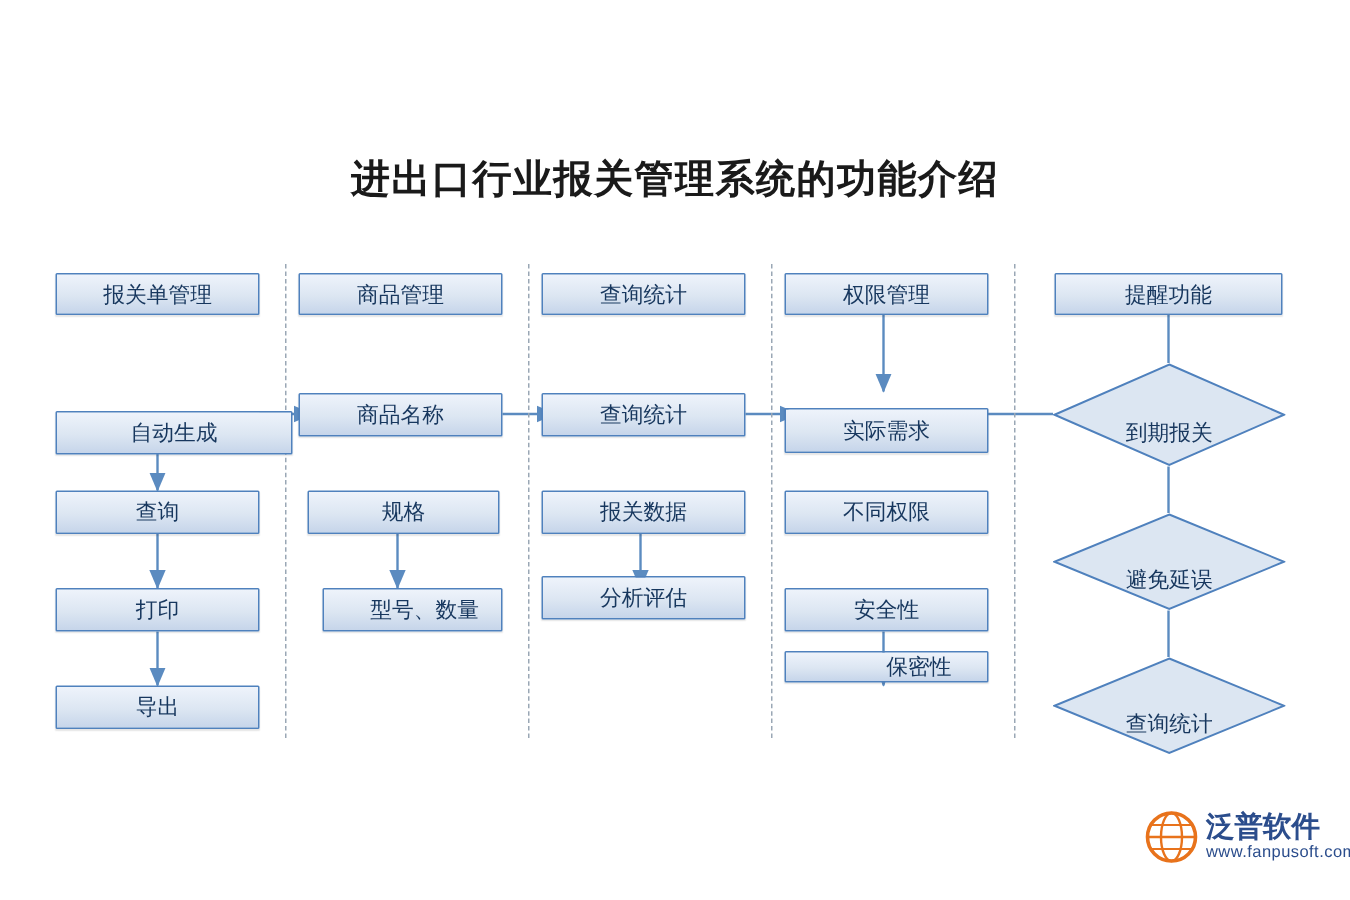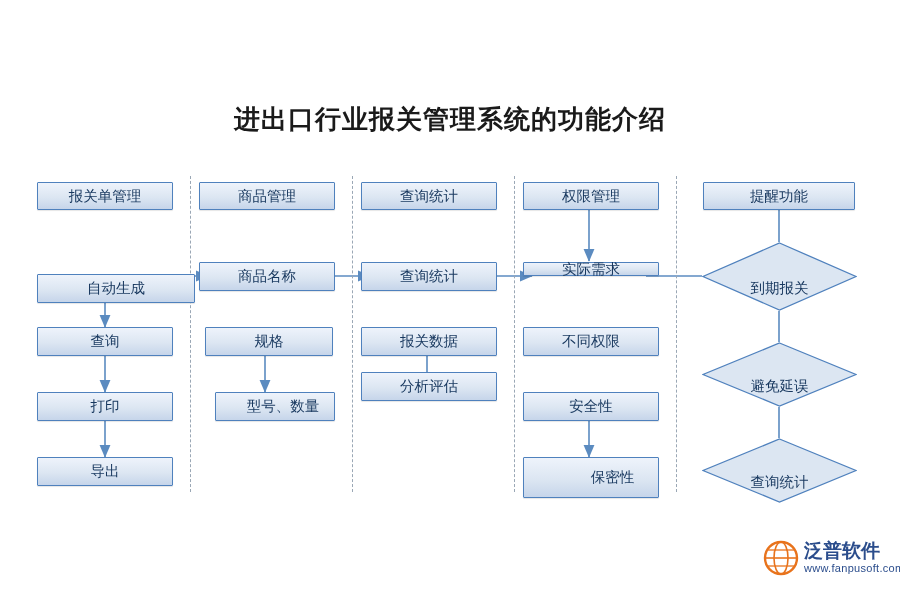--- a/index.html
+++ b/index.html
@@ -135,27 +135,27 @@
 <div class="node" style="left:37px; top:457px; width:136px; height:29px;font-family:Liberation Mono, monospace;">导出</div>
 
 <div class="node header" style="left:199px; top:182px; width:136px; height:28px;">商品管理</div>
 <div class="node" style="left:199px; top:262px; width:136px; height:29px;">商品名称</div>
 <div class="node" style="left:205px; top:327px; width:128px; height:29px;">规格</div>
 <div class="node" style="left:215px; top:392px; width:120px; height:29px;padding-left:16px;">型号、数量</div>
 
 <div class="node header" style="left:361px; top:182px; width:136px; height:28px;">查询统计</div>
 <div class="node" style="left:361px; top:262px; width:136px; height:29px;">查询统计</div>
 <div class="node" style="left:361px; top:327px; width:136px; height:29px;">报关数据</div>
-<div class="node" style="left:361px; top:372px; width:136px; height:29px;">分析评估</div>
+<div class="node" style="left:361px; top:384px; width:136px; height:29px;">分析评估</div>
 
 <div class="node header" style="left:523px; top:182px; width:136px; height:28px;">权限管理</div>
-<div class="node" style="left:523px; top:262px; width:136px; height:14px;">实际需求</div>
+<div class="node" style="left:523px; top:272px; width:136px; height:30px;">实际需求</div>
 <div class="node" style="left:523px; top:327px; width:136px; height:29px;">不同权限</div>
 <div class="node" style="left:523px; top:392px; width:136px; height:29px;">安全性</div>
-<div class="node" style="left:523px; top:457px; width:136px; height:41px;padding-left:43px;">保密性</div>
+<div class="node" style="left:523px; top:434px; width:136px; height:21px;padding-left:43px;">保密性</div>
 
 <div class="node header" style="left:703px; top:182px; width:152px; height:28px;">提醒功能</div>
 
 <div class="diamond" style="left:702px; top:242px; width:155px; height:69px;">
   <svg class="shape" viewBox="0 0 155 69" preserveAspectRatio="none">
     <polygon points="77.5,1 154,34.5 77.5,68 1,34.5" fill="#dce6f2" stroke="#4f81bd" stroke-width="1.3"></polygon>
   </svg>
   <div class="dlabel">到期报关</div>
 </div>
 

